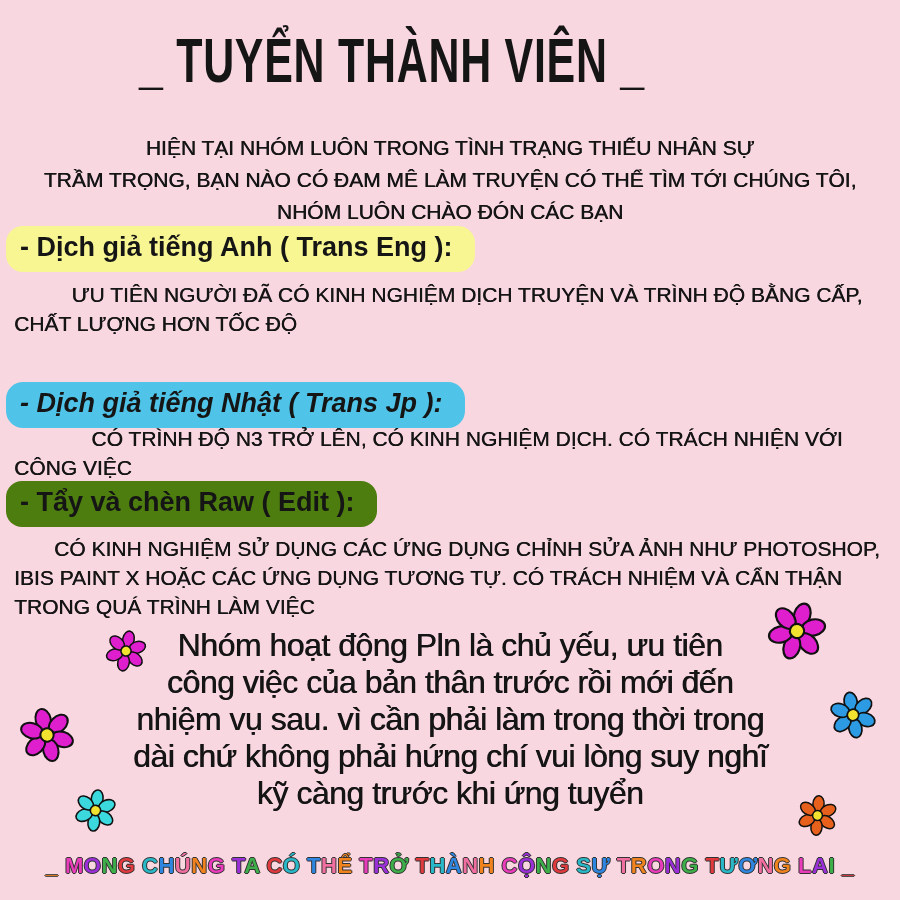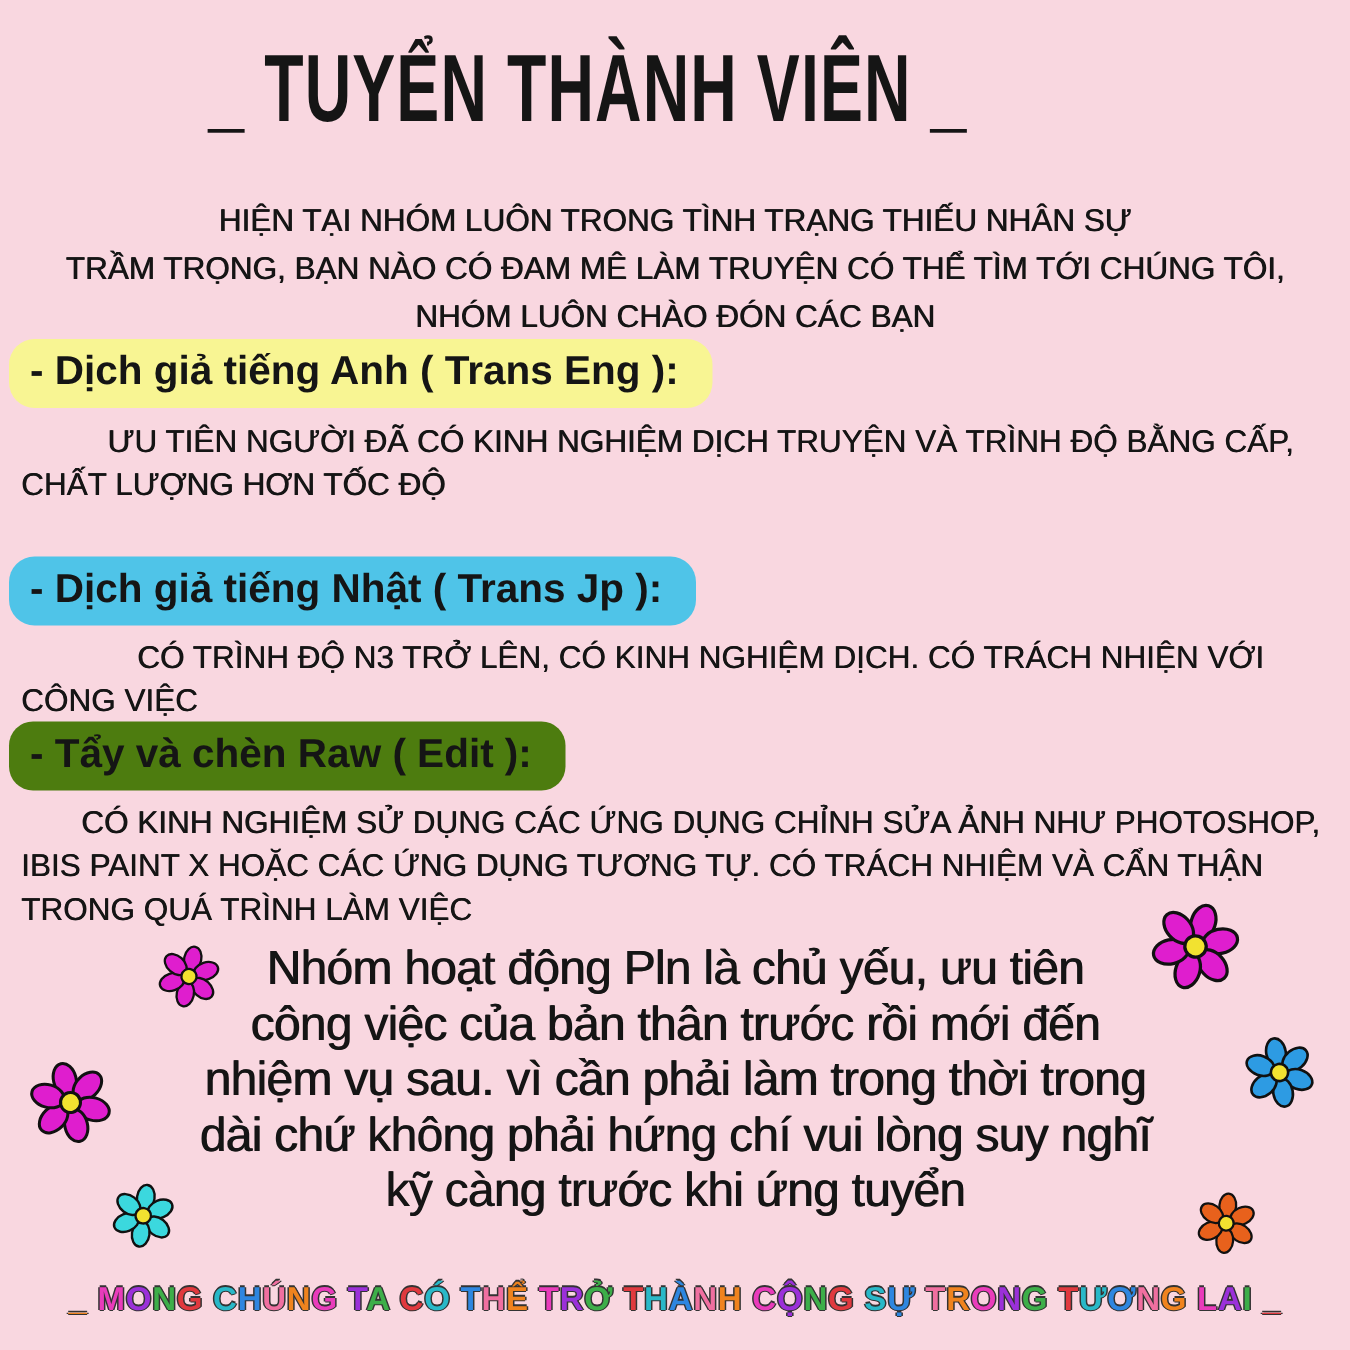--- a/index.html
+++ b/index.html
@@ -31,21 +31,21 @@
 
   
   .pill {
     display:inline-block;
     padding:6px 22px 9px 14px;
     border-radius:17px;
     font-size:27px; font-weight:bold;
     white-space:nowrap;
   }
   .pill1 { top:226px; left:6px; }
-  .pill2 { top:371px; left:6px; }
+  .pill2 { top:382px; left:6px;font-style:italic; }
   .pill3 { top:481px; left:6px; }
 
   
   .sec-body {
     left:14px; width:884px;
     font-size:21px; line-height:29px;
     white-space:nowrap;
     text-shadow:0.4px 0 0 currentColor;
   }
   .sec-body > div:first-child { padding-left:22px;text-align:center; }

